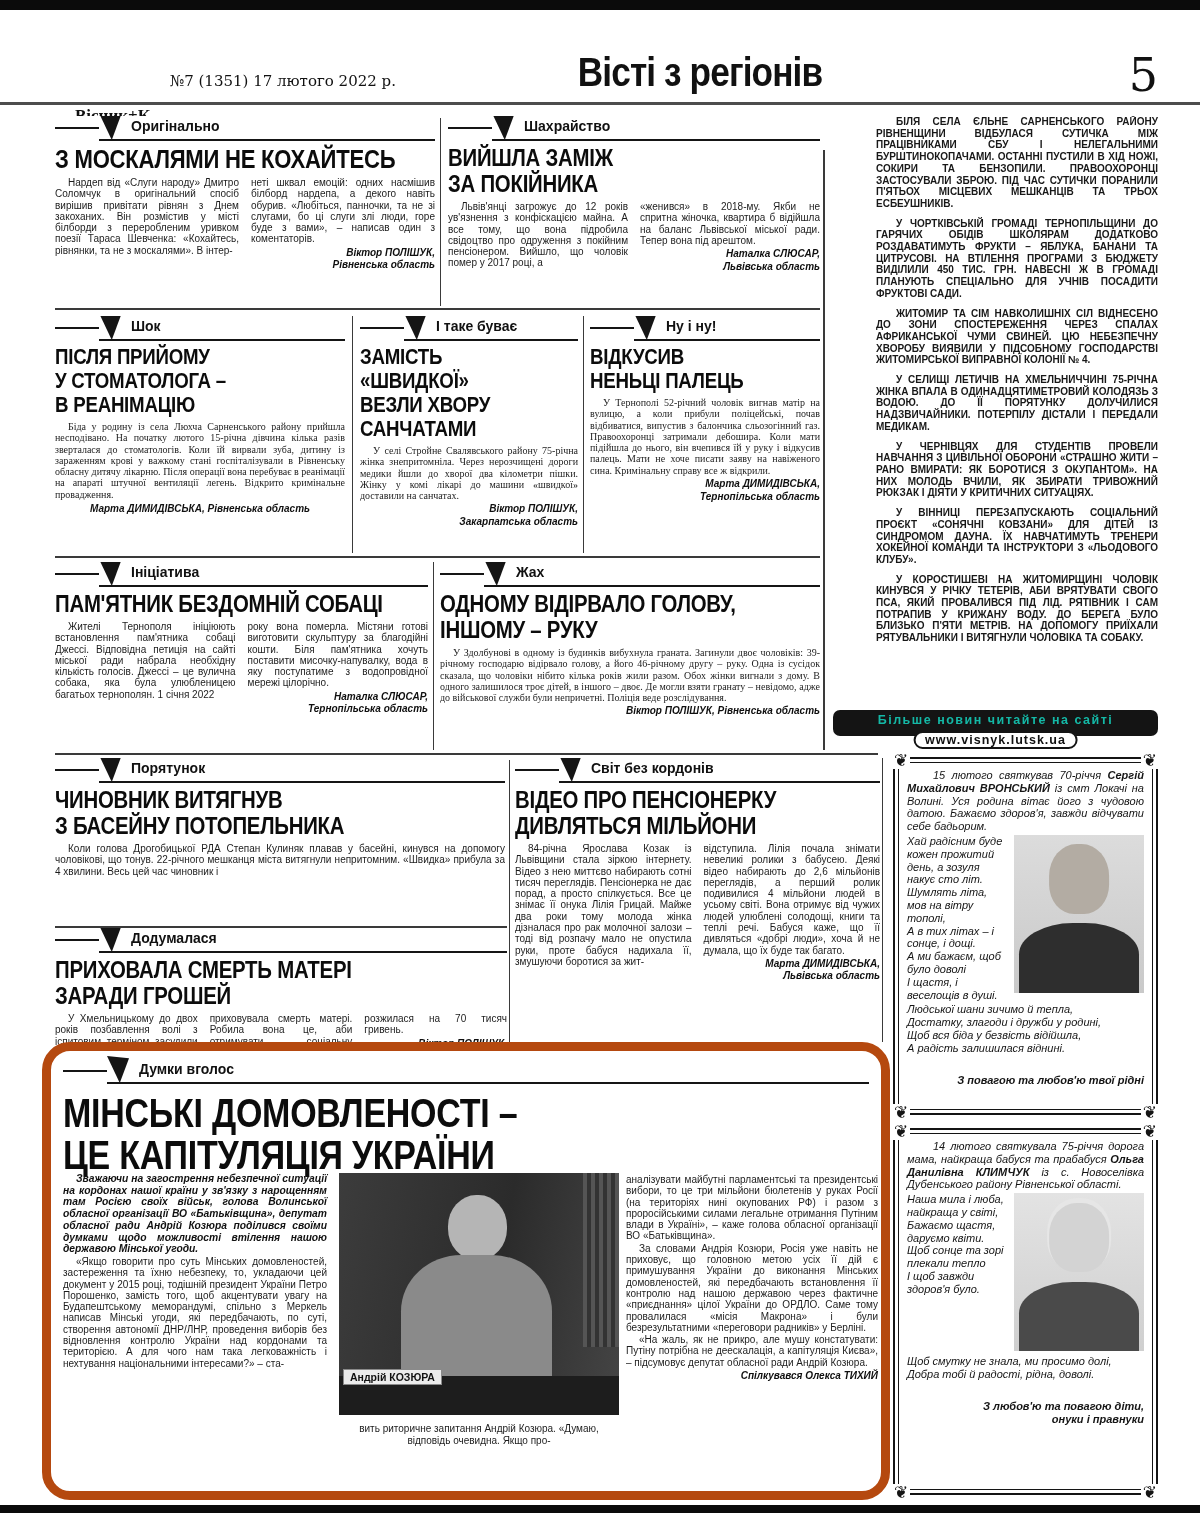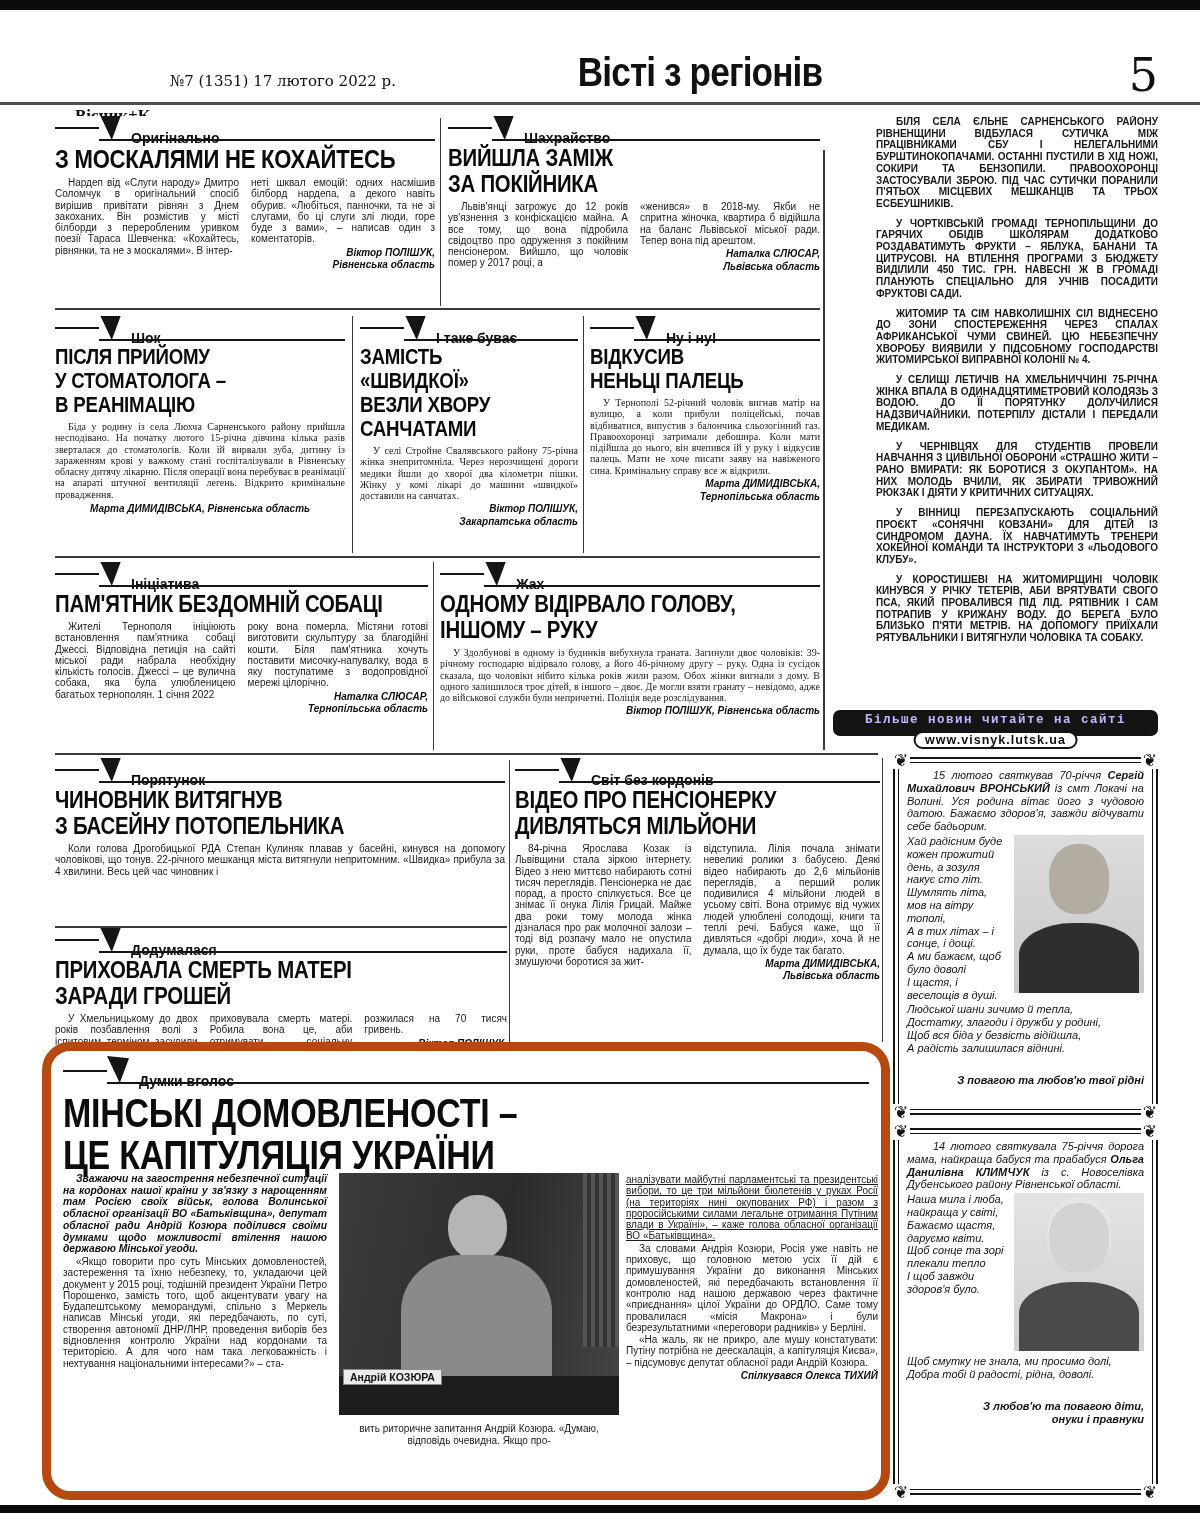--- a/index.html
+++ b/index.html
@@ -18,21 +18,21 @@
                    transform:scaleX(0.88); transform-origin:center top; }
   .page-num  { position:absolute; right:42px; top:48px; font-family:"DejaVu Serif",serif; font-size:46px; }
   .header-rule { position:absolute; left:0; top:102px; width:1200px; height:3px; background:#4d4d4d; }
 
   
   .rubric { position:relative; height:24px; margin-bottom:5px; }
   .rubric::before { content:""; position:absolute; left:0; top:11px; width:44px; height:2px; background:#151515; }
   .rubric::after  { content:""; position:absolute; left:44px; right:0; bottom:-1px; height:2px; background:#151515; }
   .flag { position:absolute; left:44px; top:-3px; width:22px; height:27px; background:#151515;
           clip-path:polygon(0 0,100% 8%,58% 100%); }
-  .rubric-label { position:absolute; left:76px; top:14px; font-size:14px; font-weight:700;text-align:center; }
+  .rubric-label { position:absolute; left:76px; top:2px; font-size:14px; font-weight:700;text-align:center; }
 
   
   .article { position:absolute; overflow:hidden; background:#fff; }
   .headline { font-weight:700; white-space:pre; letter-spacing:-0.3px; color:#0c0c0c;
               transform:scaleX(0.85); transform-origin:0 0; margin:5px 0 4px; }
   .fs26 { font-size:26px; line-height:28px; }
   .fs24 { font-size:24px; line-height:26px; }
   .fs22 { font-size:22px; line-height:24px; }
   .fs40 { font-size:40px; line-height:42px; }
   .cols { display:flex; gap:12px; }
@@ -46,34 +46,34 @@
   
   .shorts { position:absolute; left:833px; top:116px; width:325px; height:592px; overflow:hidden; }
   .shorts-title { display:flex; align-items:center; justify-content:center; gap:9px; margin-bottom:12px; }
   .dash { width:46px; height:5px; background:#0d0d0d; }
   .shorts-title-text { font-size:29px; font-weight:700; letter-spacing:0.5px; }
   .short-item { font-weight:700; font-size:10px; line-height:11.7px; text-align:justify;
                 text-indent:20px; margin-bottom:8px; color:#181818;margin-left:43px; }
   .banner { position:absolute; left:833px; top:710px; width:325px; height:42px; z-index:2; }
   .banner-bg { position:absolute; left:0; top:0; width:100%; height:26px; background:#141414;
                border-radius:7px; display:flex; justify-content:center; padding-top:3px; }
-  .banner-line1 { color:#c4b5fd; font-weight:700; font-size:12.5px; letter-spacing:1.5px;font-family:Liberation Mono, monospace; }
+  .banner-line1 { color:#14b8a6; font-weight:700; font-size:12.5px; letter-spacing:1.5px; }
   .banner-url { position:absolute; left:50%; top:21px; transform:translateX(-50%); background:#fff;
                 border:2px solid #141414; border-radius:11px; padding:0 10px; font-weight:700;
                 font-size:12.5px; letter-spacing:1px; white-space:nowrap; }
 
   
   .opinion-box { position:absolute; left:42px; top:1042px; width:848px; height:458px;
                  border:9px solid #b5490f; border-radius:28px; background:#fff; z-index:5; }
   .op-rubric { position:absolute; left:12px; top:8px; width:806px; }
   .op-headline { position:absolute; left:12px; top:36px; }
   .op-leftcol { position:absolute; left:12px; top:122px; width:264px; }
   .op-lead { font-weight:700; font-style:italic; text-align:justify; font-size:10.3px; line-height:11.7px; text-indent:13px; }
   .op-p { text-align:justify; font-size:10px; line-height:11.3px; text-indent:13px; margin-top:1px; color:#1c1c1c; }
-  .op-p.noindent { text-indent:0;text-decoration:underline; }
+  .op-p.noindent { text-indent:0; }
   .photo-interview { position:absolute; left:288px; top:122px; width:280px; height:242px;
                      background:linear-gradient(100deg,#3c3c3c 0%,#2b2b2b 55%,#454545 100%); overflow:hidden; }
   .fig-head { position:absolute; left:39%; top:9%; width:21%; height:27%; background:#b5b5b5; border-radius:48%; }
   .fig-body { position:absolute; left:22%; top:34%; width:54%; height:58%; background:#8a8a8a; border-radius:40% 40% 8% 8%; }
   .desk { position:absolute; left:0; bottom:0; width:100%; height:16%; background:#1d1d1d; }
   .books { position:absolute; right:0; top:0; width:13%; height:72%;
            background:repeating-linear-gradient(90deg,#555 0 4px,#333 4px 8px); }
   .photo-cap { position:absolute; left:4px; bottom:30px; background:#ececec; border:1px solid #8a8a8a;
                font-size:10.5px; font-weight:600; padding:1px 6px; }
   .op-underphoto { position:absolute; left:288px; top:372px; width:280px; text-align:center;

